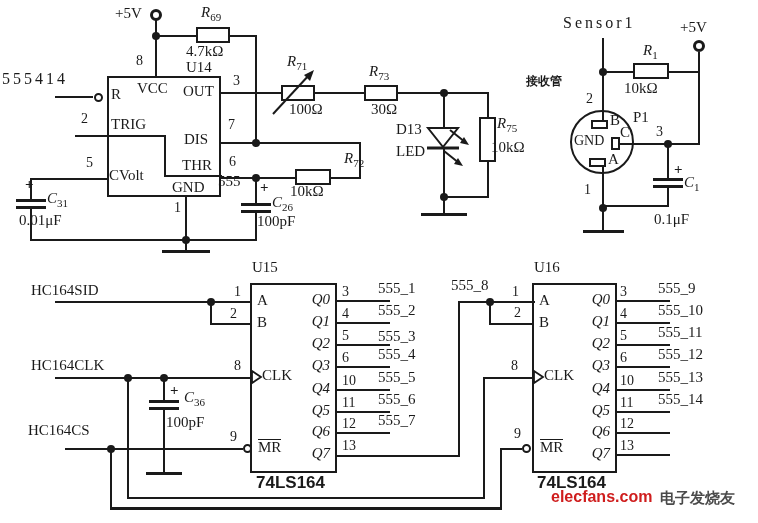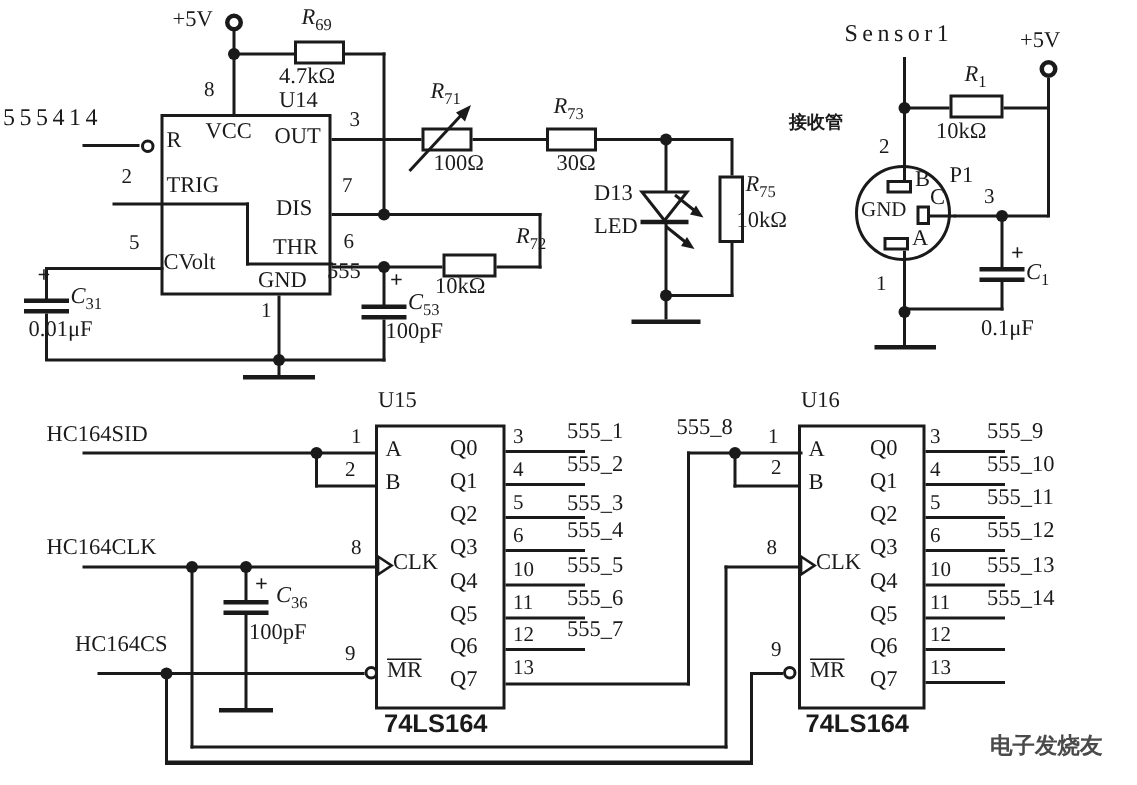--- a/index.html
+++ b/index.html
@@ -11,21 +11,21 @@
   .pad{position:absolute;border:2px solid #1a1a1a;background:#ffffff;box-sizing:border-box;z-index:3;}
   .plate{position:absolute;background:#1a1a1a;z-index:3;}
   .dot{position:absolute;width:8px;height:8px;border-radius:50%;background:#1a1a1a;z-index:4;}
   .ring{position:absolute;border-radius:50%;background:#ffffff;border:2px solid #1a1a1a;box-sizing:border-box;z-index:4;}
   .circle{position:absolute;border:2px solid #1a1a1a;border-radius:50%;background:#ffffff;box-sizing:border-box;z-index:1;}
   .t{position:absolute;white-space:nowrap;font-size:15px;line-height:1.05;z-index:5;}
   .pn{font-size:14px;}
   .sp{font-size:16px;letter-spacing:3px;}
   .cn{font-weight:600;}
   .plus{font-size:15px;font-weight:600;}
-  .ral{}
+  .ral{text-align:right;font-style:italic;}
   sub{font-size:11px;line-height:0;}
   i{font-style:italic;}
   .ovl{display:inline-block;border-top:1.6px solid #1a1a1a;line-height:1.0;}
   .sans{font-family:"Liberation Sans",sans-serif;font-weight:bold;font-size:17px;}
   .wm-brand{font-family:"Liberation Sans",sans-serif;font-weight:bold;font-size:16px;}
   .wm-cn{font-weight:bold;font-size:15px;}
   svg.ol{position:absolute;left:0;top:0;z-index:3;}
 </style>
 </head>
 <body>
@@ -85,21 +85,21 @@
   <div class="t" style="left:182px;top:158px;">THR</div>
   <div class="t pn" style="left:86px;top:156px;">5</div>
   <div class="t" style="left:109px;top:168px;">CVolt</div>
   <div class="t" style="left:172px;top:180px;">GND</div>
   <div class="t" style="left:218px;top:174px;">555</div>
   <div class="t pn" style="left:174px;top:201px;">1</div>
   <div class="t plus" style="left:25px;top:177px;">+</div>
   <div class="t" style="left:47px;top:191px;"><i>C</i><sub>31</sub></div>
   <div class="t" style="left:19px;top:213px;">0.01μF</div>
   <div class="t plus" style="left:260px;top:180px;">+</div>
-  <div class="t" style="left:272px;top:195px;"><i>C</i><sub>53</sub></div>
+  <div class="t" style="left:272px;top:195px;"><i>C</i><sub>26</sub></div>
   <div class="t" style="left:257px;top:214px;">100pF</div>
   <div class="t" style="left:287px;top:54px;"><i>R</i><sub>71</sub></div>
   <div class="t" style="left:289px;top:102px;">100Ω</div>
   <div class="t" style="left:369px;top:64px;"><i>R</i><sub>73</sub></div>
   <div class="t" style="left:371px;top:102px;">30Ω</div>
   <div class="t" style="left:297px;top:151px;margin-left:47px;"><i>R</i><sub>72</sub></div>
   <div class="t" style="left:290px;top:184px;">10kΩ</div>
   <div class="t" style="left:396px;top:122px;">D13</div>
   <div class="t" style="left:396px;top:144px;">LED</div>
   <div class="t" style="left:497px;top:104px;margin-top:12px;"><i>R</i><sub>75</sub></div>
@@ -117,21 +117,21 @@
   <div class="t" style="left:620px;top:125px;">C</div>
   <div class="t" style="left:574px;top:134px;font-size:14px;">GND</div>
   <div class="t" style="left:608px;top:152px;">A</div>
   <div class="t pn" style="left:584px;top:183px;">1</div>
   <div class="t plus" style="left:674px;top:162px;">+</div>
   <div class="t" style="left:684px;top:175px;"><i>C</i><sub>1</sub></div>
   <div class="t" style="left:654px;top:212px;">0.1μF</div>
 
   <div class="t" style="left:31px;top:283px;">HC164SID</div>
   <div class="t" style="left:31px;top:358px;">HC164CLK</div>
-  <div class="t" style="left:50px;top:423px;">HC164CS</div>
+  <div class="t" style="left:28px;top:423px;">HC164CS</div>
   <div class="t plus" style="left:170px;top:383px;">+</div>
   <div class="t" style="left:184px;top:390px;"><i>C</i><sub>36</sub></div>
   <div class="t" style="left:166px;top:415px;">100pF</div>
 
   <div class="t" style="left:252px;top:260px;">U15</div>
   <div class="t pn" style="left:234px;top:285px;">1</div>
   <div class="t pn" style="left:230px;top:307px;">2</div>
   <div class="t pn" style="left:234px;top:359px;">8</div>
   <div class="t pn" style="left:230px;top:430px;">9</div>
   <div class="t" style="left:257px;top:293px;">A</div>
@@ -146,20 +146,21 @@
   <div class="t pn" style="left:511px;top:359px;">8</div>
   <div class="t pn" style="left:514px;top:427px;">9</div>
   <div class="t" style="left:539px;top:293px;">A</div>
   <div class="t" style="left:539px;top:315px;">B</div>
   <div class="t" style="left:544px;top:368px;">CLK</div>
   <div class="t" style="left:540px;top:439px;"><span class="ovl">MR</span></div>
   <div class="t sans" style="left:537px;top:474px;">74LS164</div>
 
   <div class="t" style="left:451px;top:278px;">555_8</div>
 
+  <div class="t wm-brand" style="left:551px;top:489px;color:#cf1d1d;">elecfans.com</div>
   <div class="t wm-cn" style="left:660px;top:491px;color:#4a4a4a;">电子发烧友</div>
 <div class="w" style="left: 155px; top: 20px; width: 2px; height: 57px;"></div>
     <div class="w" style="left: 156px; top: 35px; width: 41px; height: 2px;"></div>
     <div class="w" style="left: 230px; top: 35px; width: 27px; height: 2px;"></div>
     <div class="w" style="left: 255px; top: 35px; width: 2px; height: 109px;"></div>
     <div class="w" style="left: 221px; top: 92px; width: 268px; height: 2px;"></div>
     <div class="w" style="left: 221px; top: 142px; width: 140px; height: 2px;"></div>
     <div class="w" style="left: 359px; top: 142px; width: 2px; height: 37px;"></div>
     <div class="w" style="left: 221px; top: 177px; width: 140px; height: 2px;"></div>
     <div class="w" style="left: 255px; top: 178px; width: 2px; height: 27px;"></div>

